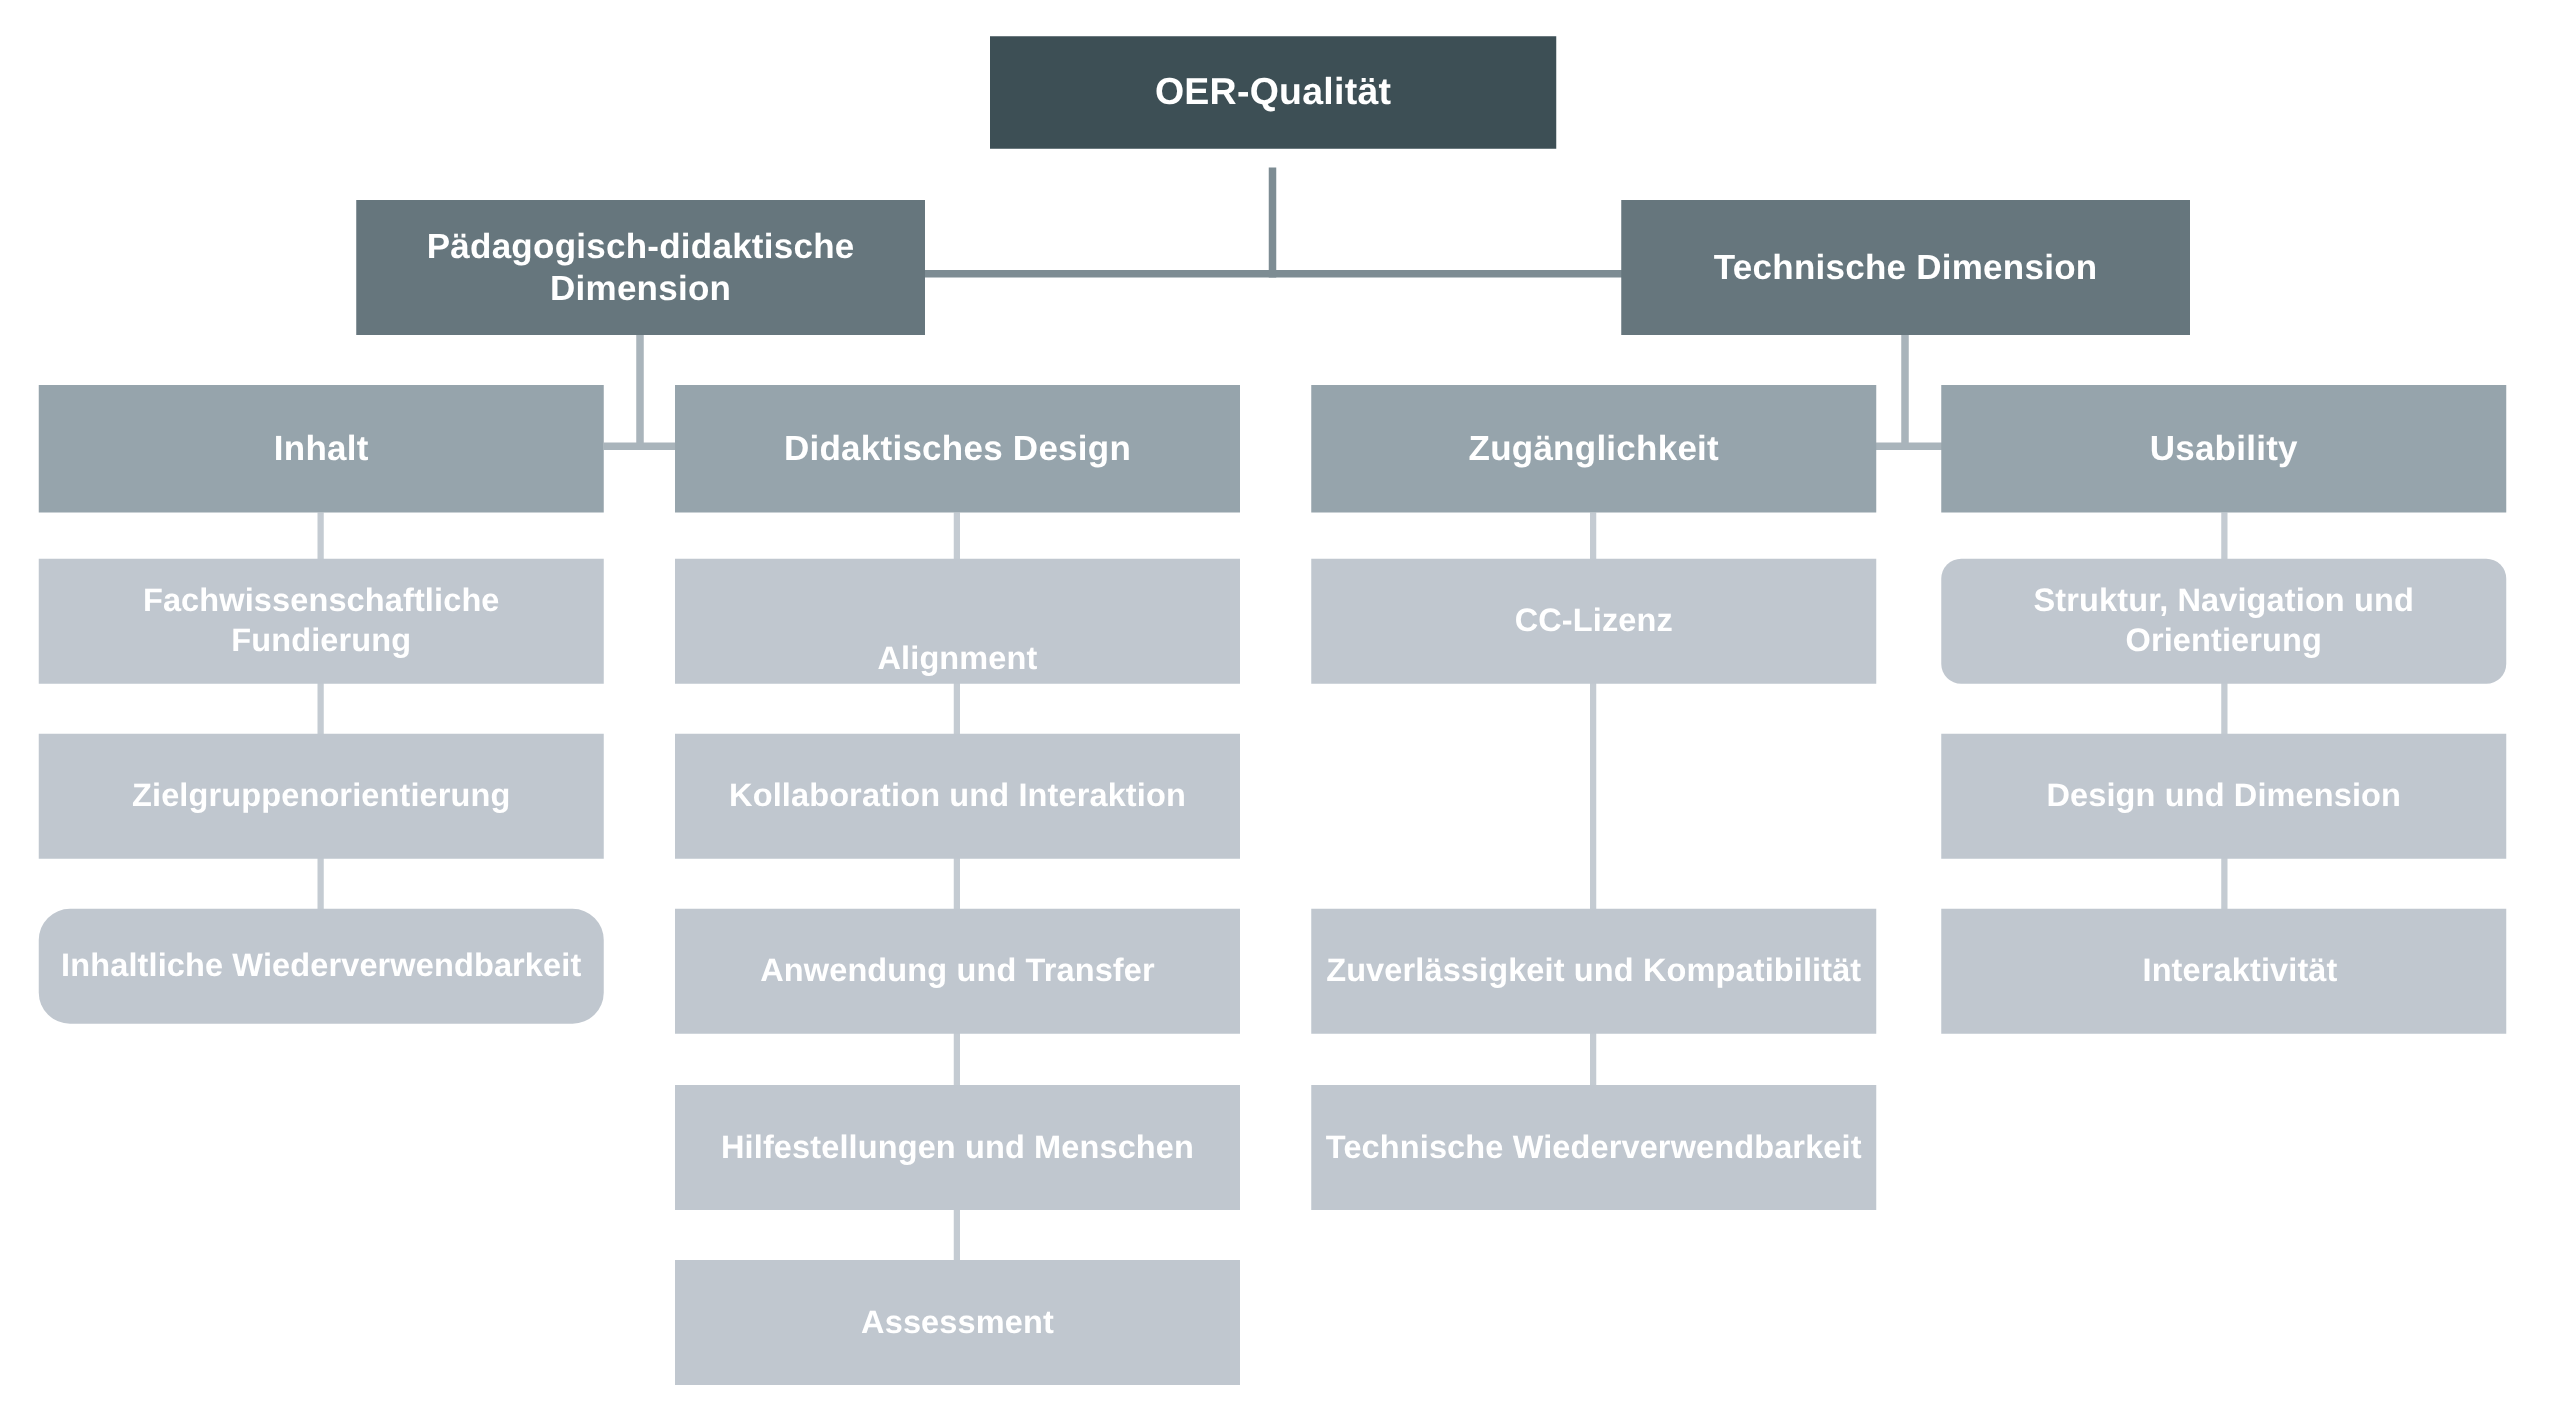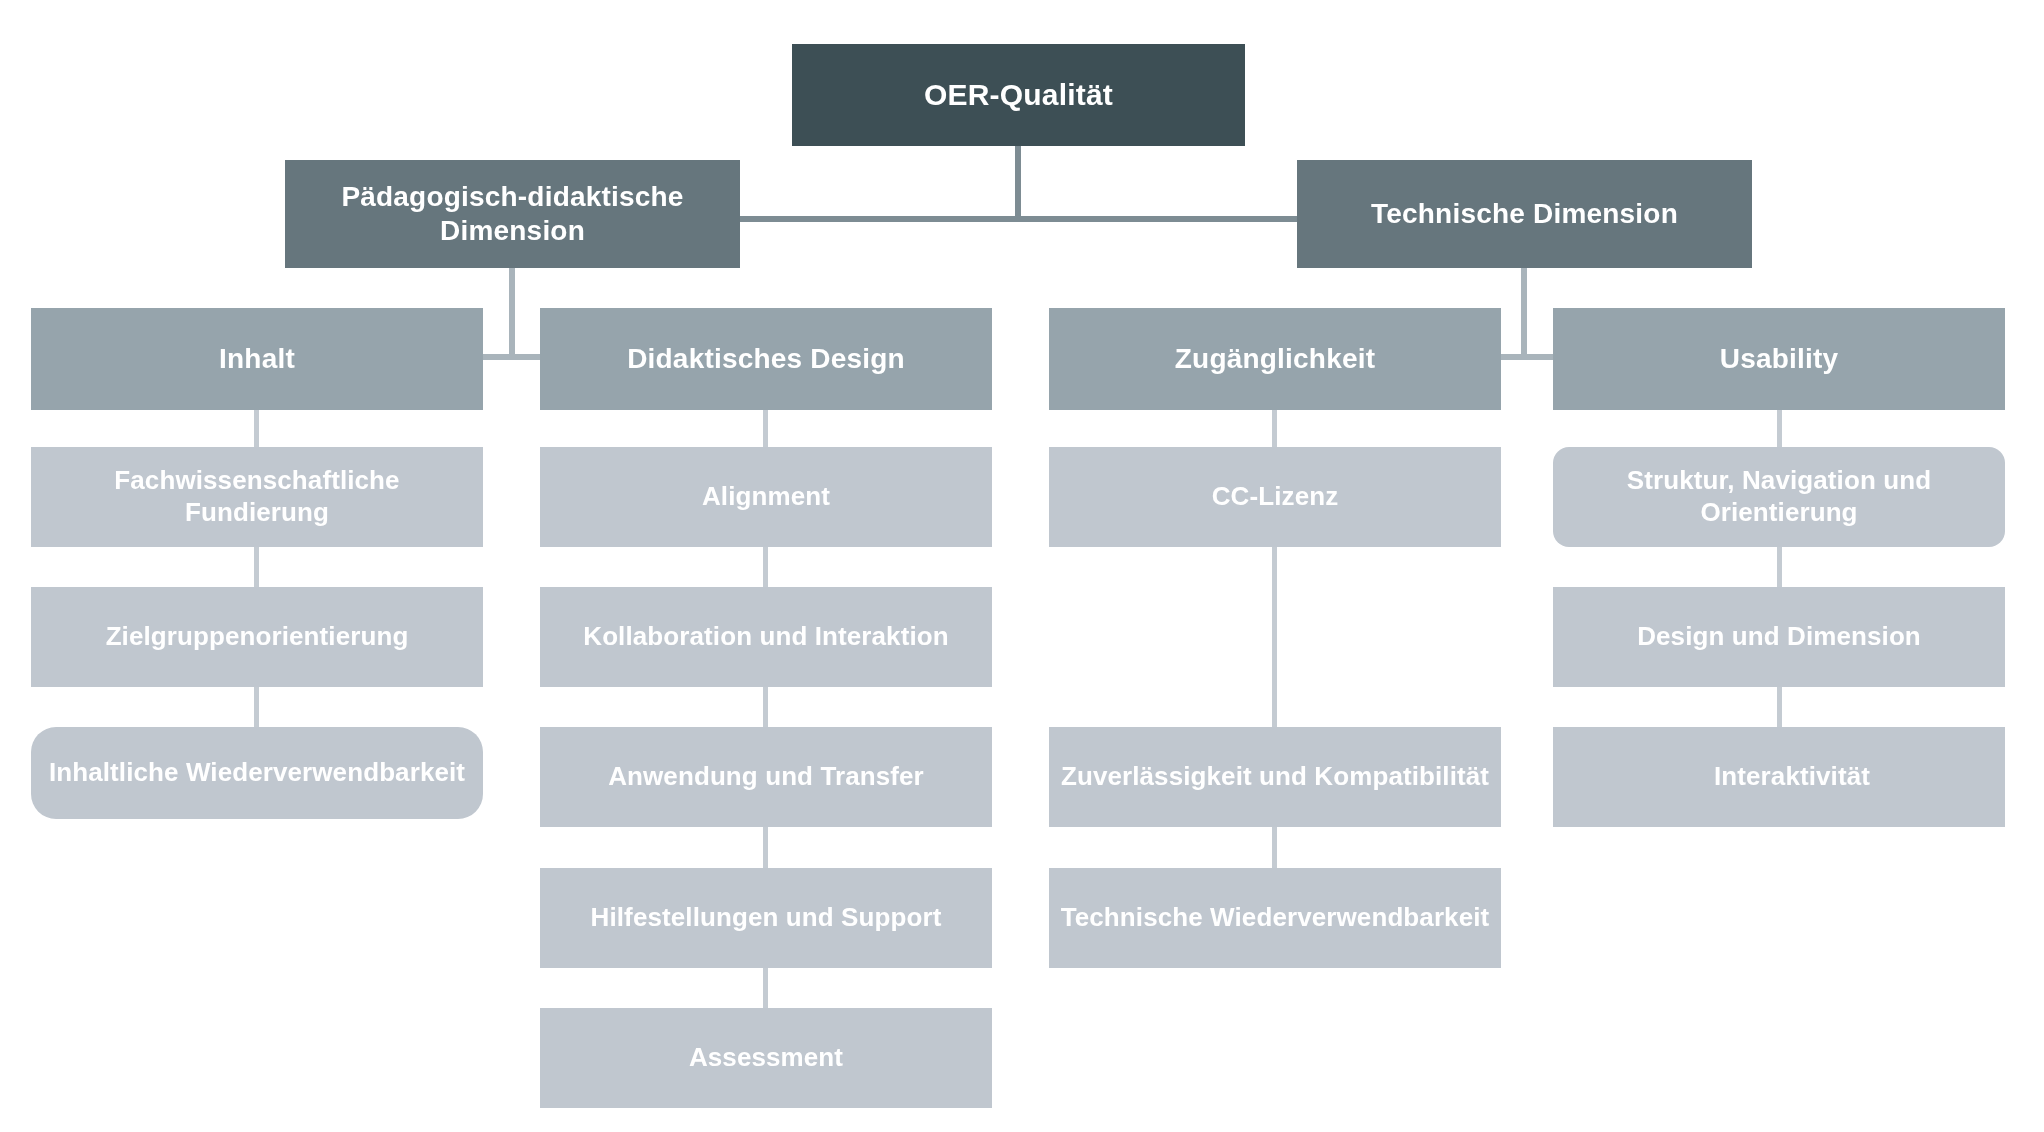--- a/index.html
+++ b/index.html
@@ -78,21 +78,21 @@
   <div class="conn-light" style="left:483px; top:354px; width:58px; height:6px;"></div>
 
   <div class="conn-light" style="left:1521px; top:268px; width:6px; height:92px;"></div>
   <div class="conn-light" style="left:1500px; top:354px; width:56px; height:6px;"></div>
 
   <div class="conn-leaf" style="left:254px; top:410px; width:5px; height:374px;"></div>
   <div class="conn-leaf" style="left:763px; top:410px; width:5px; height:640px;"></div>
   <div class="conn-leaf" style="left:1272px; top:410px; width:5px; height:508px;"></div>
   <div class="conn-leaf" style="left:1777px; top:410px; width:5px; height:374px;"></div>
 
-  <div class="node lvl-root" style="left:792px; top:44px; width:453px; height:102px;">
+  <div class="node lvl-root" style="left:792px; top:29px; width:453px; height:90px;">
     <span>OER-Qualität</span>
   </div>
 
   <div class="node lvl-dim" style="left:285px; top:160px; width:455px; height:108px;">
     <span>Pädagogisch-didaktische Dimension</span>
   </div>
   <div class="node lvl-dim" style="left:1297px; top:160px; width:455px; height:108px;">
     <span>Technische Dimension</span>
   </div>
 
@@ -112,31 +112,31 @@
   <div class="node lvl-leaf" style="left:31px; top:447px; width:452px; height:100px;">
     <span>Fachwissenschaftliche Fundierung</span>
   </div>
   <div class="node lvl-leaf" style="left:31px; top:587px; width:452px; height:100px;">
     <span>Zielgruppenorientierung</span>
   </div>
   <div class="node lvl-leaf" style="left:31px; top:727px; width:452px; height:92px;border-radius:25px;">
     <span>Inhaltliche Wiederverwendbarkeit</span>
   </div>
 
-  <div class="node lvl-leaf" style="left:540px; top:447px; width:452px; height:100px;">
+  <div class="node lvl-leaf" style="left:540px; top:447px; width:452px; height:100px;align-items:flex-end;">
     <span>Alignment</span>
   </div>
   <div class="node lvl-leaf" style="left:540px; top:587px; width:452px; height:100px;">
     <span>Kollaboration und Interaktion</span>
   </div>
   <div class="node lvl-leaf" style="left:540px; top:727px; width:452px; height:100px;">
     <span>Anwendung und Transfer</span>
   </div>
   <div class="node lvl-leaf" style="left:540px; top:868px; width:452px; height:100px;">
-    <span>Hilfestellungen und Support</span>
+    <span>Hilfestellungen und Menschen</span>
   </div>
   <div class="node lvl-leaf" style="left:540px; top:1008px; width:452px; height:100px;">
     <span>Assessment</span>
   </div>
 
   <div class="node lvl-leaf" style="left:1049px; top:447px; width:452px; height:100px;">
     <span>CC-Lizenz</span>
   </div>
   <div class="node lvl-leaf" style="left:1049px; top:727px; width:452px; height:100px;">
     <span>Zuverlässigkeit und Kompatibilität</span>

